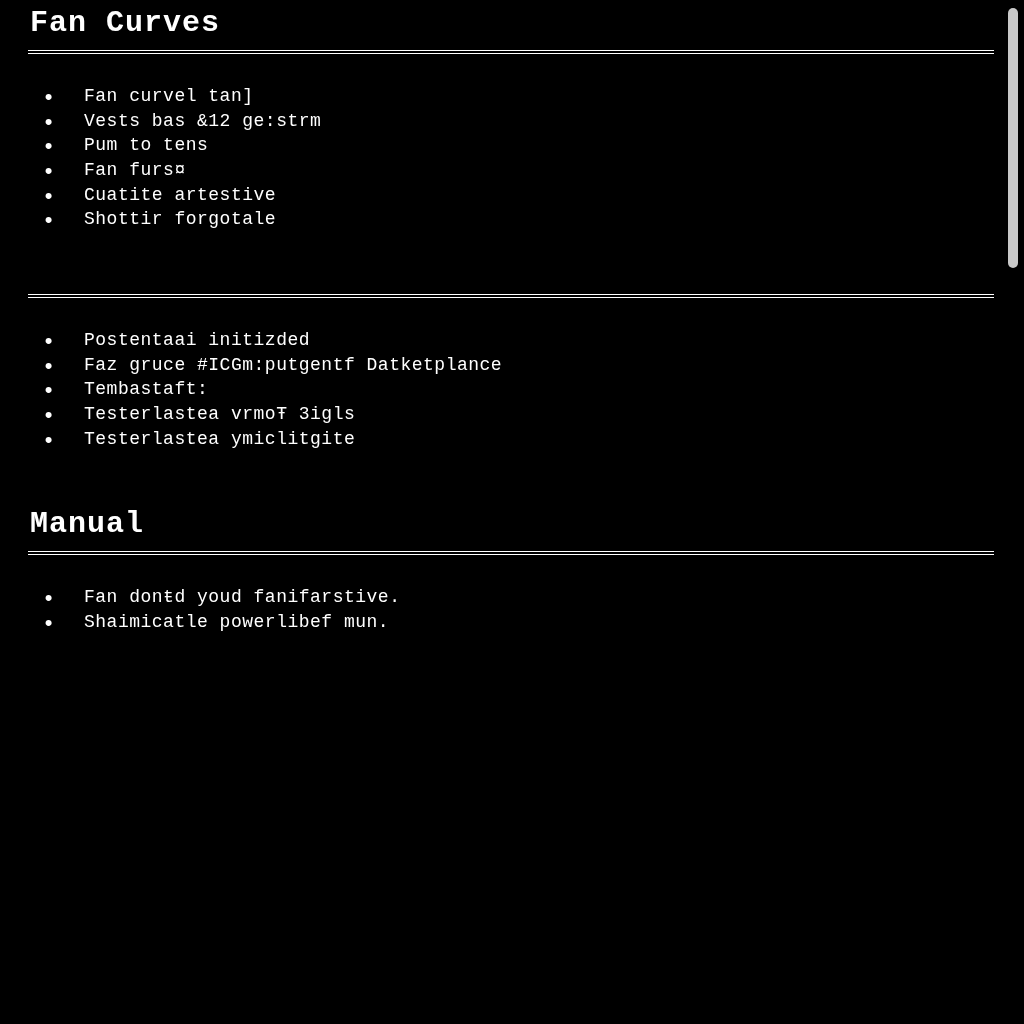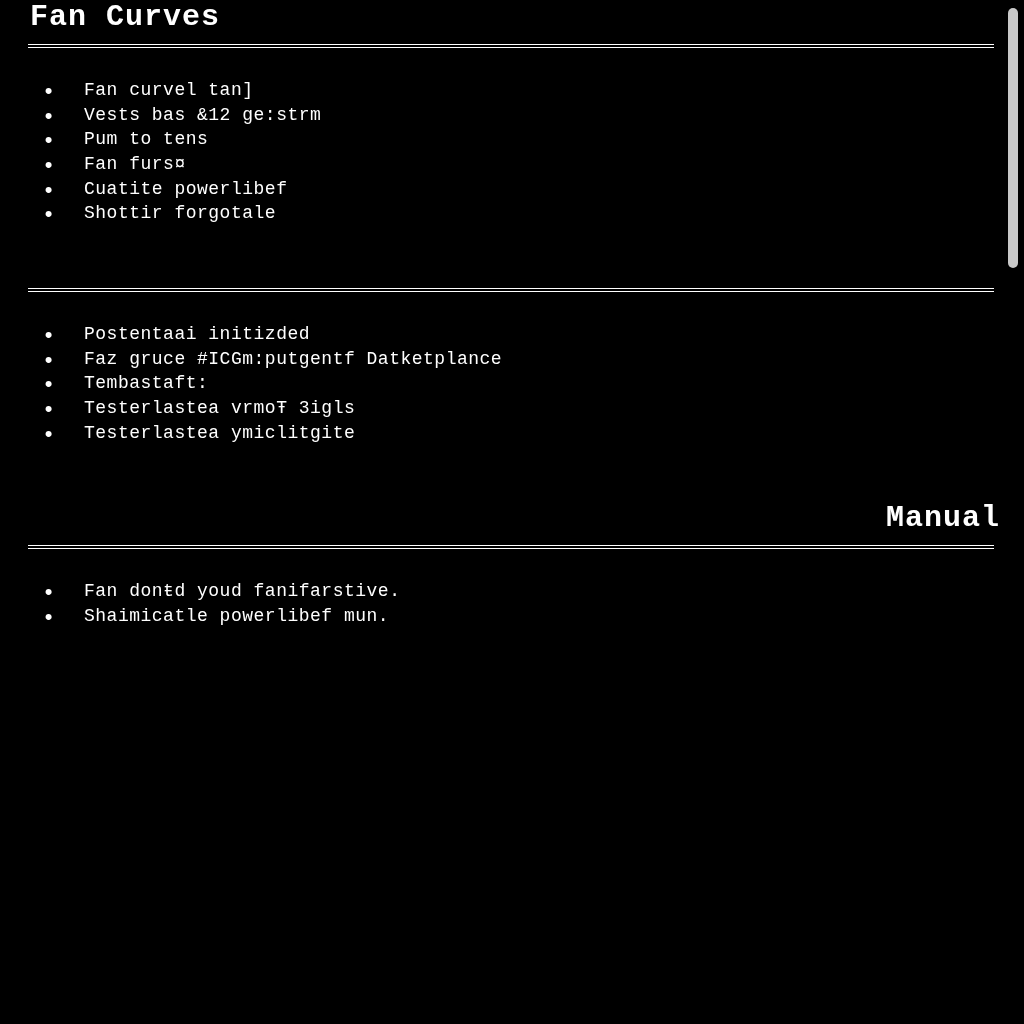--- a/index.html
+++ b/index.html
@@ -15,21 +15,21 @@
     font-family: "Courier New", Courier, monospace;
     overflow: hidden;
   }
   .viewport {
     width: 1024px;
     height: 1024px;
     position: relative;
     overflow: hidden;
   }
   .content {
-    padding: 0 24px 0 28px;
+    padding: 6px 24px 0 28px;
   }
   .section {
     margin-bottom: 58px;
   }
   .section-title {
     font-size: 30px;
     font-weight: bold;
     letter-spacing: 1px;
     margin-bottom: 10px;
     padding-left: 2px;
@@ -72,37 +72,37 @@
   .scrollbar-thumb {
     width: 10px;
     height: 260px;
     background: #c9c9c9;
     border-radius: 5px;
   }
   
   .section.fan-curves { margin-bottom: 62px; }
   .section.temp-target { margin-bottom: 56px; }
   .section.temp-target .section-title { letter-spacing: 2px; }
-  .section.manual .section-title { letter-spacing: 1px; text-align: right; }
+  .section.manual .section-title { letter-spacing: 1px; }
 </style>
 </head>
 <body>
 
 <div class="viewport">
   <div class="content">
 
     <div class="section fan-curves">
       <div class="section-title">Fan Curves</div>
       <hr class="section-rule">
       <ul class="items">
         <li>Fan curvel tan]</li>
         <li>Vests bas &amp;12 ge:strm</li>
         <li>Pum to tens</li>
         <li>Fan furs¤</li>
-        <li>Cuatite powerlibef</li>
+        <li>Cuatite artestive</li>
         <li>Shottir forgotale</li>
       </ul>
     </div>
 
     <div class="section temp-target">
       <hr class="section-rule">
       <ul class="items">
         <li>Postentaai initizded</li>
         <li>Faz gruce #ICGm:putgentf Datketplance</li>
         <li>Tembastaft:</li>

